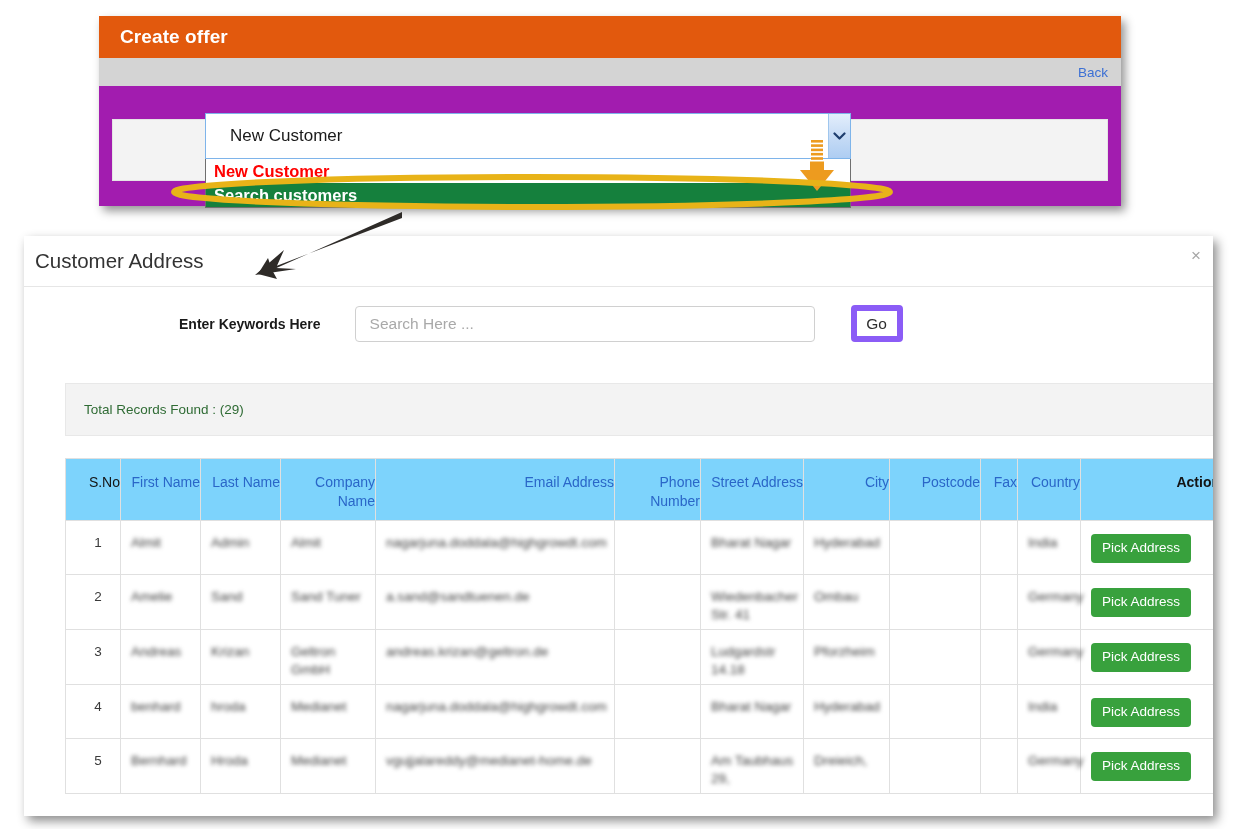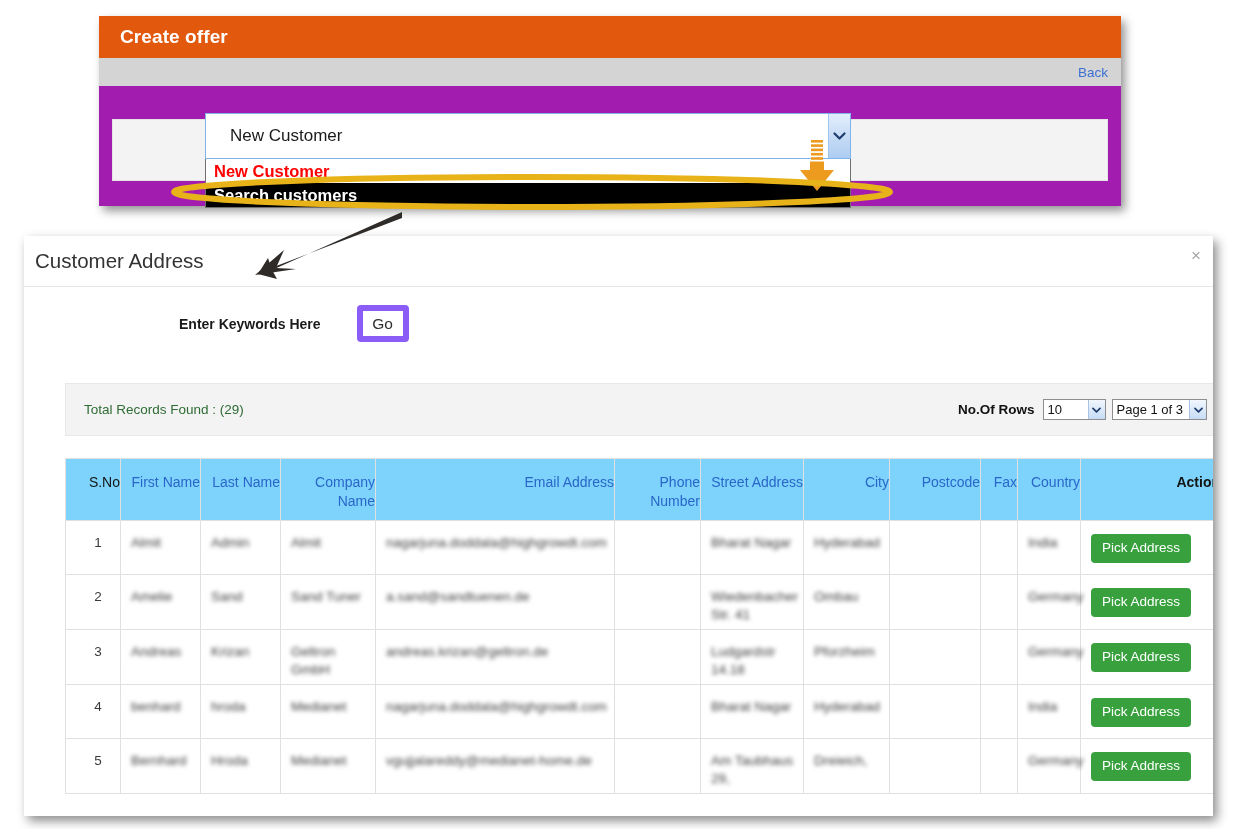--- a/index.html
+++ b/index.html
@@ -129,21 +129,21 @@
     font-weight: bold;
     box-sizing: border-box;
     cursor: pointer;
   }
   .offer-option.opt-new {
     color: #ff0000;
     background: #ffffff;
   }
   .offer-option.opt-search {
     color: #ffffff;
-    background: #000000;
+    background: #15803d;
   }
 
   
   #orange-arrow {
     position: absolute;
     left: 799px;
     top: 140px;
     width: 36px;
     height: 52px;
     z-index: 40;
@@ -450,44 +450,26 @@
 
 <div id="customer-address-modal">
 
   <div id="modal-header">
     <span id="modal-title">Customer Address</span>
     <span id="modal-close">×</span>
   </div>
 
   <div id="search-row">
     <span id="search-label">Enter Keywords Here</span>
+    <input id="search-input" type="text" placeholder="Search Here ..." style="">
     <button id="go-button">Go</button>
   </div>
 
   <div id="records-bar">
     <span id="total-records">Total Records Found : (29)</span>
-    <span id="pager-group">
-      <span id="rows-label">No.Of Rows</span>
-      <span class="mini-select" id="rows-select">
-        <span class="ms-text">10</span>
-        <span class="ms-btn">
-          <svg width="9" height="6" viewBox="0 0 9 6">
-              <path d="M1 1.4 L4.5 4.8 L8 1.4" fill="none" stroke="#1f3e6e" stroke-width="1.7" stroke-linecap="round" stroke-linejoin="round"></path>
-            </svg>
-        </span>
-      </span>
-      <span class="mini-select" id="page-select">
-        <span class="ms-text">Page 1 of 3</span>
-        <span class="ms-btn">
-          <svg width="9" height="6" viewBox="0 0 9 6">
-              <path d="M1 1.4 L4.5 4.8 L8 1.4" fill="none" stroke="#1f3e6e" stroke-width="1.7" stroke-linecap="round" stroke-linejoin="round"></path>
-            </svg>
-        </span>
-      </span>
-    </span>
   </div>
 
   <div id="results-table-wrap">
     <table id="results-table">
       <colgroup>
         <col class="c-sno">
           <col class="c-first">
           <col class="c-last">
           <col class="c-company">
         <col class="c-email">

